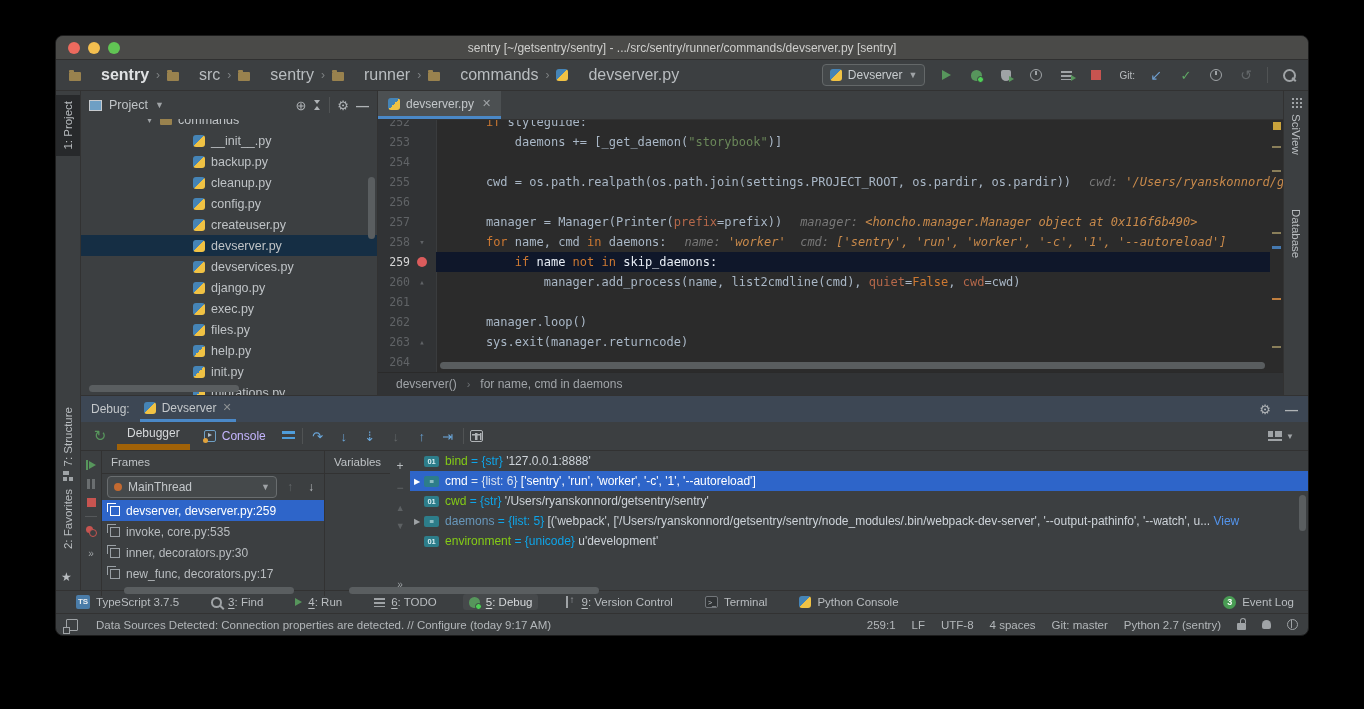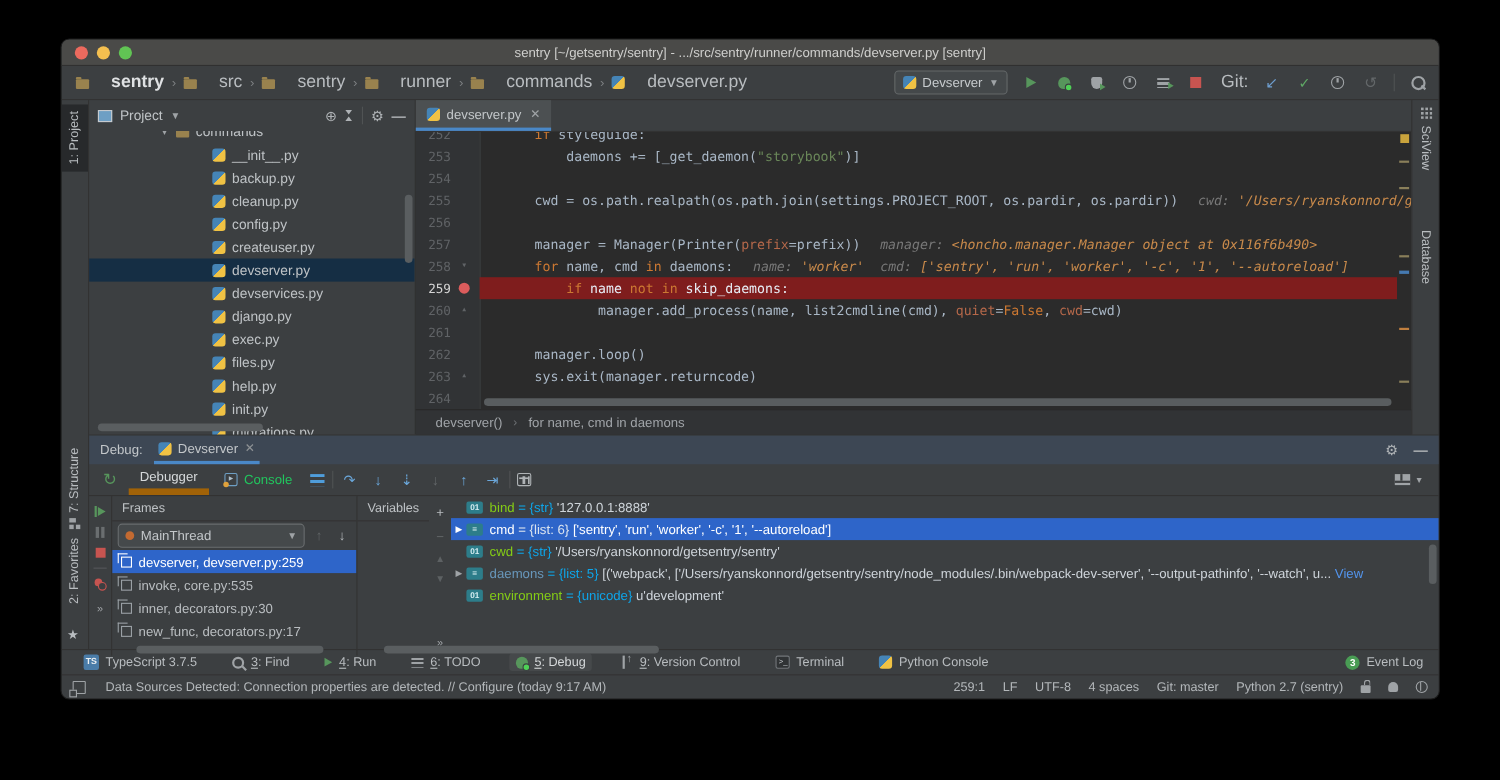--- a/index.html
+++ b/index.html
@@ -17,21 +17,21 @@
   
   .navbar{height:30px;flex:none;display:flex;align-items:center;padding:0 10px;gap:2px;border-bottom:1px solid #323232;}
   .bc-item{display:inline-flex;align-items:center;gap:20px;padding:2px 3px;color:#b9bdc0;font-size:16px;}
   .bc-label.bold{color:#dfe1e3;font-weight:bold;}
   .bc-sep{color:#7d8082;font-size:12px;padding:0 2px;}
   .runbox{margin-left:auto;display:flex;align-items:center;gap:12px;}
   .combo{display:flex;align-items:center;gap:6px;border:1px solid #646869;background:#44484a;border-radius:4px;height:20px;padding:0 7px;font-size:12px;color:#c7cbce;}
   .caret{font-size:9px;color:#9fa3a6;}
   .nav-ic{display:inline-flex;align-items:center;justify-content:center;width:18px;height:18px;}
   .vdiv{width:1px;height:16px;background:#505354;}
-  .gitlbl{color:#b9bdc0;font-size:16px;margin-left:2px;}
+  .gitlbl{color:#b9bdc0;font-size:10px;margin-left:2px;}
   
   .i-py{width:12px;height:12px;border-radius:3px;background:linear-gradient(135deg,#4584b6 50%,#f0c244 50%);flex:none;}
   .i-folder{width:12px;height:9px;background:#99824e;border-radius:1px;position:relative;flex:none;margin-top:2px;}
   .i-folder::before{content:'';position:absolute;top:-2px;left:0;width:5px;height:2px;background:#99824e;border-radius:1px 1px 0 0;}
   .i-play{width:0;height:0;border-left:9px solid #57965c;border-top:5px solid transparent;border-bottom:5px solid transparent;}
   .i-play.small{border-left-width:7px;border-top-width:4px;border-bottom-width:4px;}
   .i-stop{width:10px;height:10px;background:#c75450;}
   .i-bug{width:11px;height:11px;background:#57965c;border-radius:50% 50% 45% 45%;position:relative;flex:none;}
   .i-bug.dot::after{content:'';position:absolute;right:-2px;bottom:-2px;width:5px;height:5px;border-radius:50%;background:#4ed156;border:1px solid #3c3f41;}
   .i-search{width:7px;height:7px;border:2px solid #9fa3a6;border-radius:50%;position:relative;flex:none;}
@@ -124,21 +124,21 @@
   .codewrap{flex:1;position:relative;overflow:hidden;font-family:"DejaVu Sans Mono",monospace;font-size:12px;}
   .gutbg{position:absolute;left:0;top:0;bottom:0;width:58px;background:#313335;border-right:1px solid #3a3c3e;}
   .codelines{position:absolute;left:0;top:-8px;right:13px;}
   .cl{height:20px;display:flex;}
   .gut{width:58px;flex:none;display:flex;align-items:center;}
   .ln{width:32px;text-align:right;color:#606366;font-size:11.5px;flex:none;}
   .mkr{width:24px;flex:none;display:flex;align-items:center;justify-content:center;color:#606366;font-size:9px;}
   .bp{width:10px;height:10px;border-radius:50%;background:#db5c5c;}
   .cl.cur .ln{color:#d6d6d6;}
   .ct{flex:1;min-width:0;line-height:20px;white-space:pre;padding-left:21px;color:#a9b7c6;}
-  .cl.cur .ct{background:#7f1d1d;}
+  .cl.cur .ct{background:#0f172a;}
   .ct span{white-space:pre;}
   .tok-p{color:#a9b7c6;} .tok-k{color:#cc7832;} .tok-s{color:#6a8759;} .tok-a{color:#b5684a;}
   .cl.cur .tok-p{color:#e8eef6;}
   .hint{font-style:italic;margin-left:18px;}
   .hint .hl{color:#787878;} .hint .hv{color:#c98a4b;}
   .stripe{position:absolute;right:0;top:0;bottom:0;width:13px;}
   .stripe .mark{position:absolute;right:2px;}
   .ehscroll{position:absolute;left:62px;right:18px;bottom:3px;height:7px;background:#595d5f;border-radius:4px;}
   .ebcrumb{height:22px;flex:none;background:#313335;border-top:1px solid #2a2a2a;display:flex;align-items:center;gap:10px;padding-left:18px;color:#a0a4a8;font-size:12px;}
   .ebcrumb .sep{color:#6f7376;font-size:11px;}
@@ -148,21 +148,21 @@
   .rlabel .txt{writing-mode:vertical-rl;}
   .rl-sciview{top:6px;} .rl-database{top:118px;}
   
   .debug{height:200px;flex:none;border-top:1px solid #323232;display:flex;flex-direction:column;min-width:0;}
   .dhead{height:26px;flex:none;background:#3d4754;display:flex;align-items:center;gap:10px;padding:0 10px;font-size:12px;color:#c3c7ca;}
   .dtab{display:flex;align-items:center;gap:6px;height:100%;border-bottom:3px solid #4a88c7;box-sizing:border-box;padding:0 4px;}
   .dtab .x{color:#8d9194;font-size:11px;}
   .dhead .right{margin-left:auto;display:flex;align-items:center;gap:14px;}
   .dtool{height:28px;flex:none;border-bottom:1px solid #323232;display:flex;align-items:center;gap:4px;padding:0 6px;font-size:12px;color:#c3c7ca;}
   .rerun{color:#57965c;font-size:15px;width:26px;text-align:center;}
-  .dtab2{display:flex;align-items:center;gap:6px;height:100%;padding:0 10px;box-sizing:border-box;color:#22c55e;}
+  .dtab2{display:flex;align-items:center;gap:6px;height:100%;padding:0 10px;box-sizing:border-box;color:#c4b5fd;}
   .dtab2.sel{border-bottom:6px solid #a16207;color:#d6d9db;}
   .step{width:22px;text-align:center;font-size:13px;color:#6ba8dc;}
   .step.dis{color:#636769;}
   .dtool .right{margin-left:auto;display:flex;align-items:center;gap:4px;padding-right:8px;}
   .dtool .right .caret{font-size:8px;}
   .dbody{flex:1;display:flex;min-height:0;}
   .dtoolcol{width:20px;flex:none;border-right:1px solid #323232;display:flex;flex-direction:column;align-items:center;gap:9px;padding-top:9px;}
   .dtoolcol .divl{width:12px;height:1px;background:#55585a;}
   .dtoolcol .more{color:#9fa3a6;font-size:10px;margin-top:2px;}
   .framescol{width:222px;flex:none;border-right:1px solid #323232;display:flex;flex-direction:column;min-width:0;}

